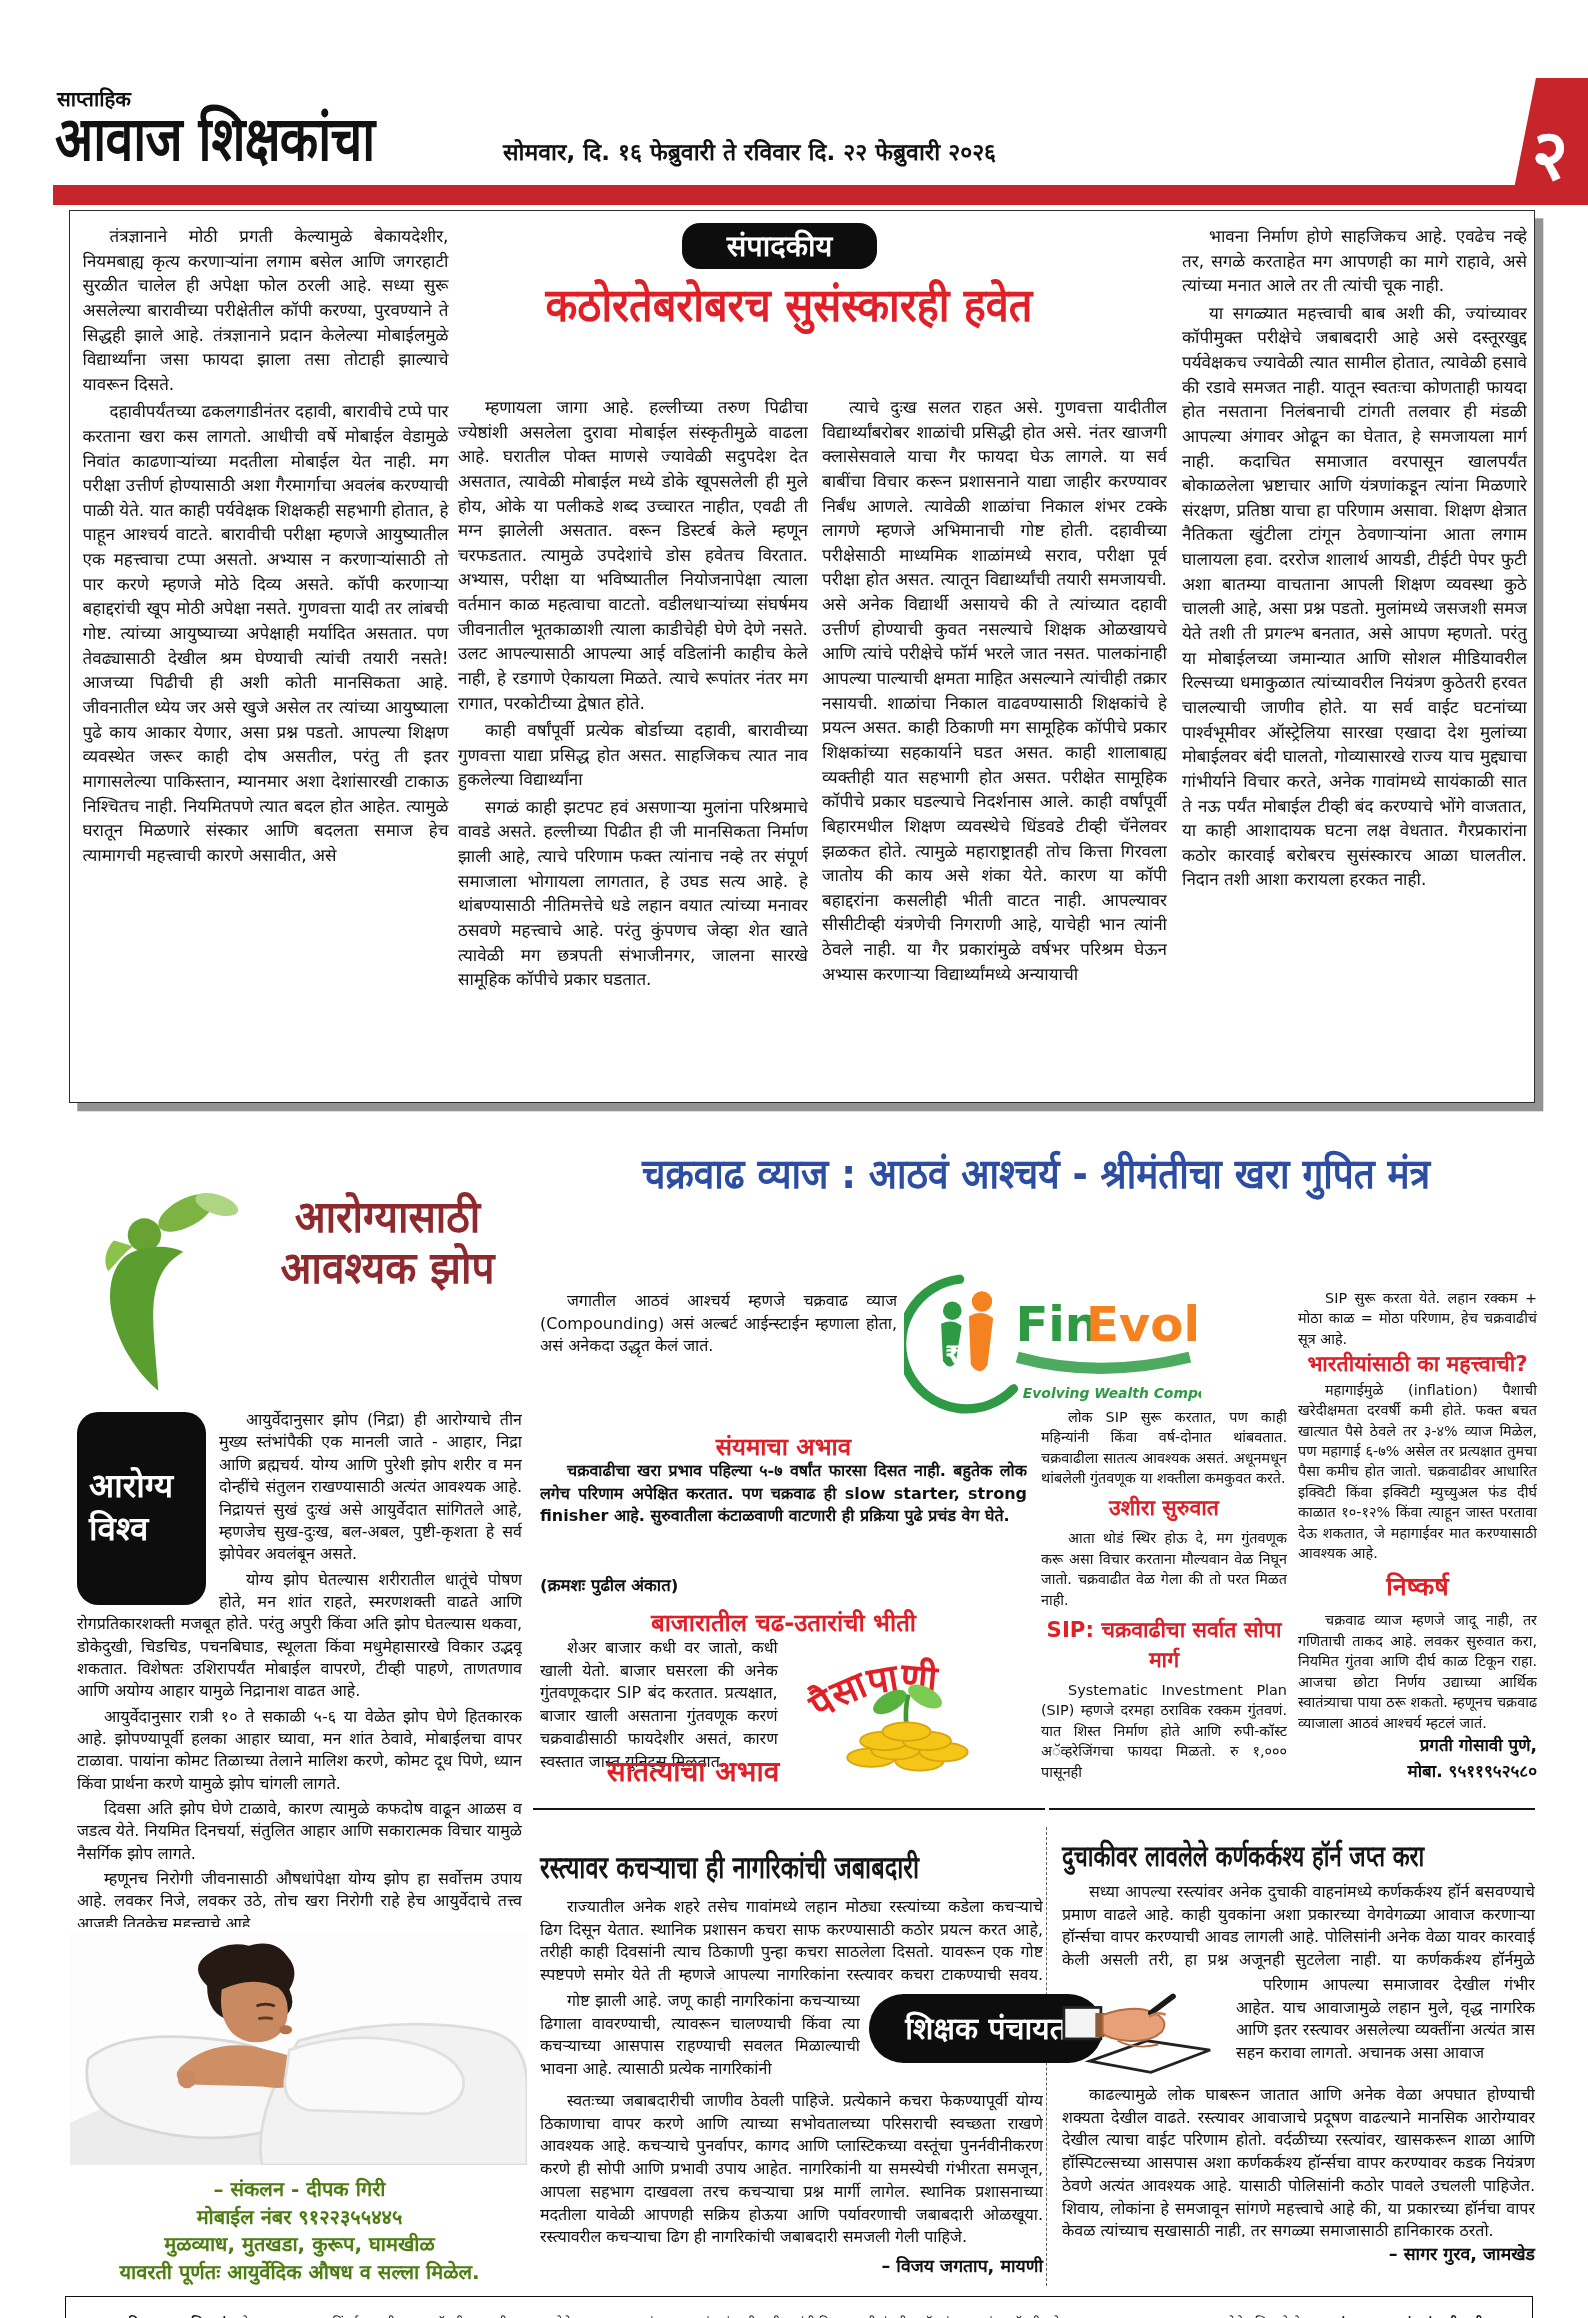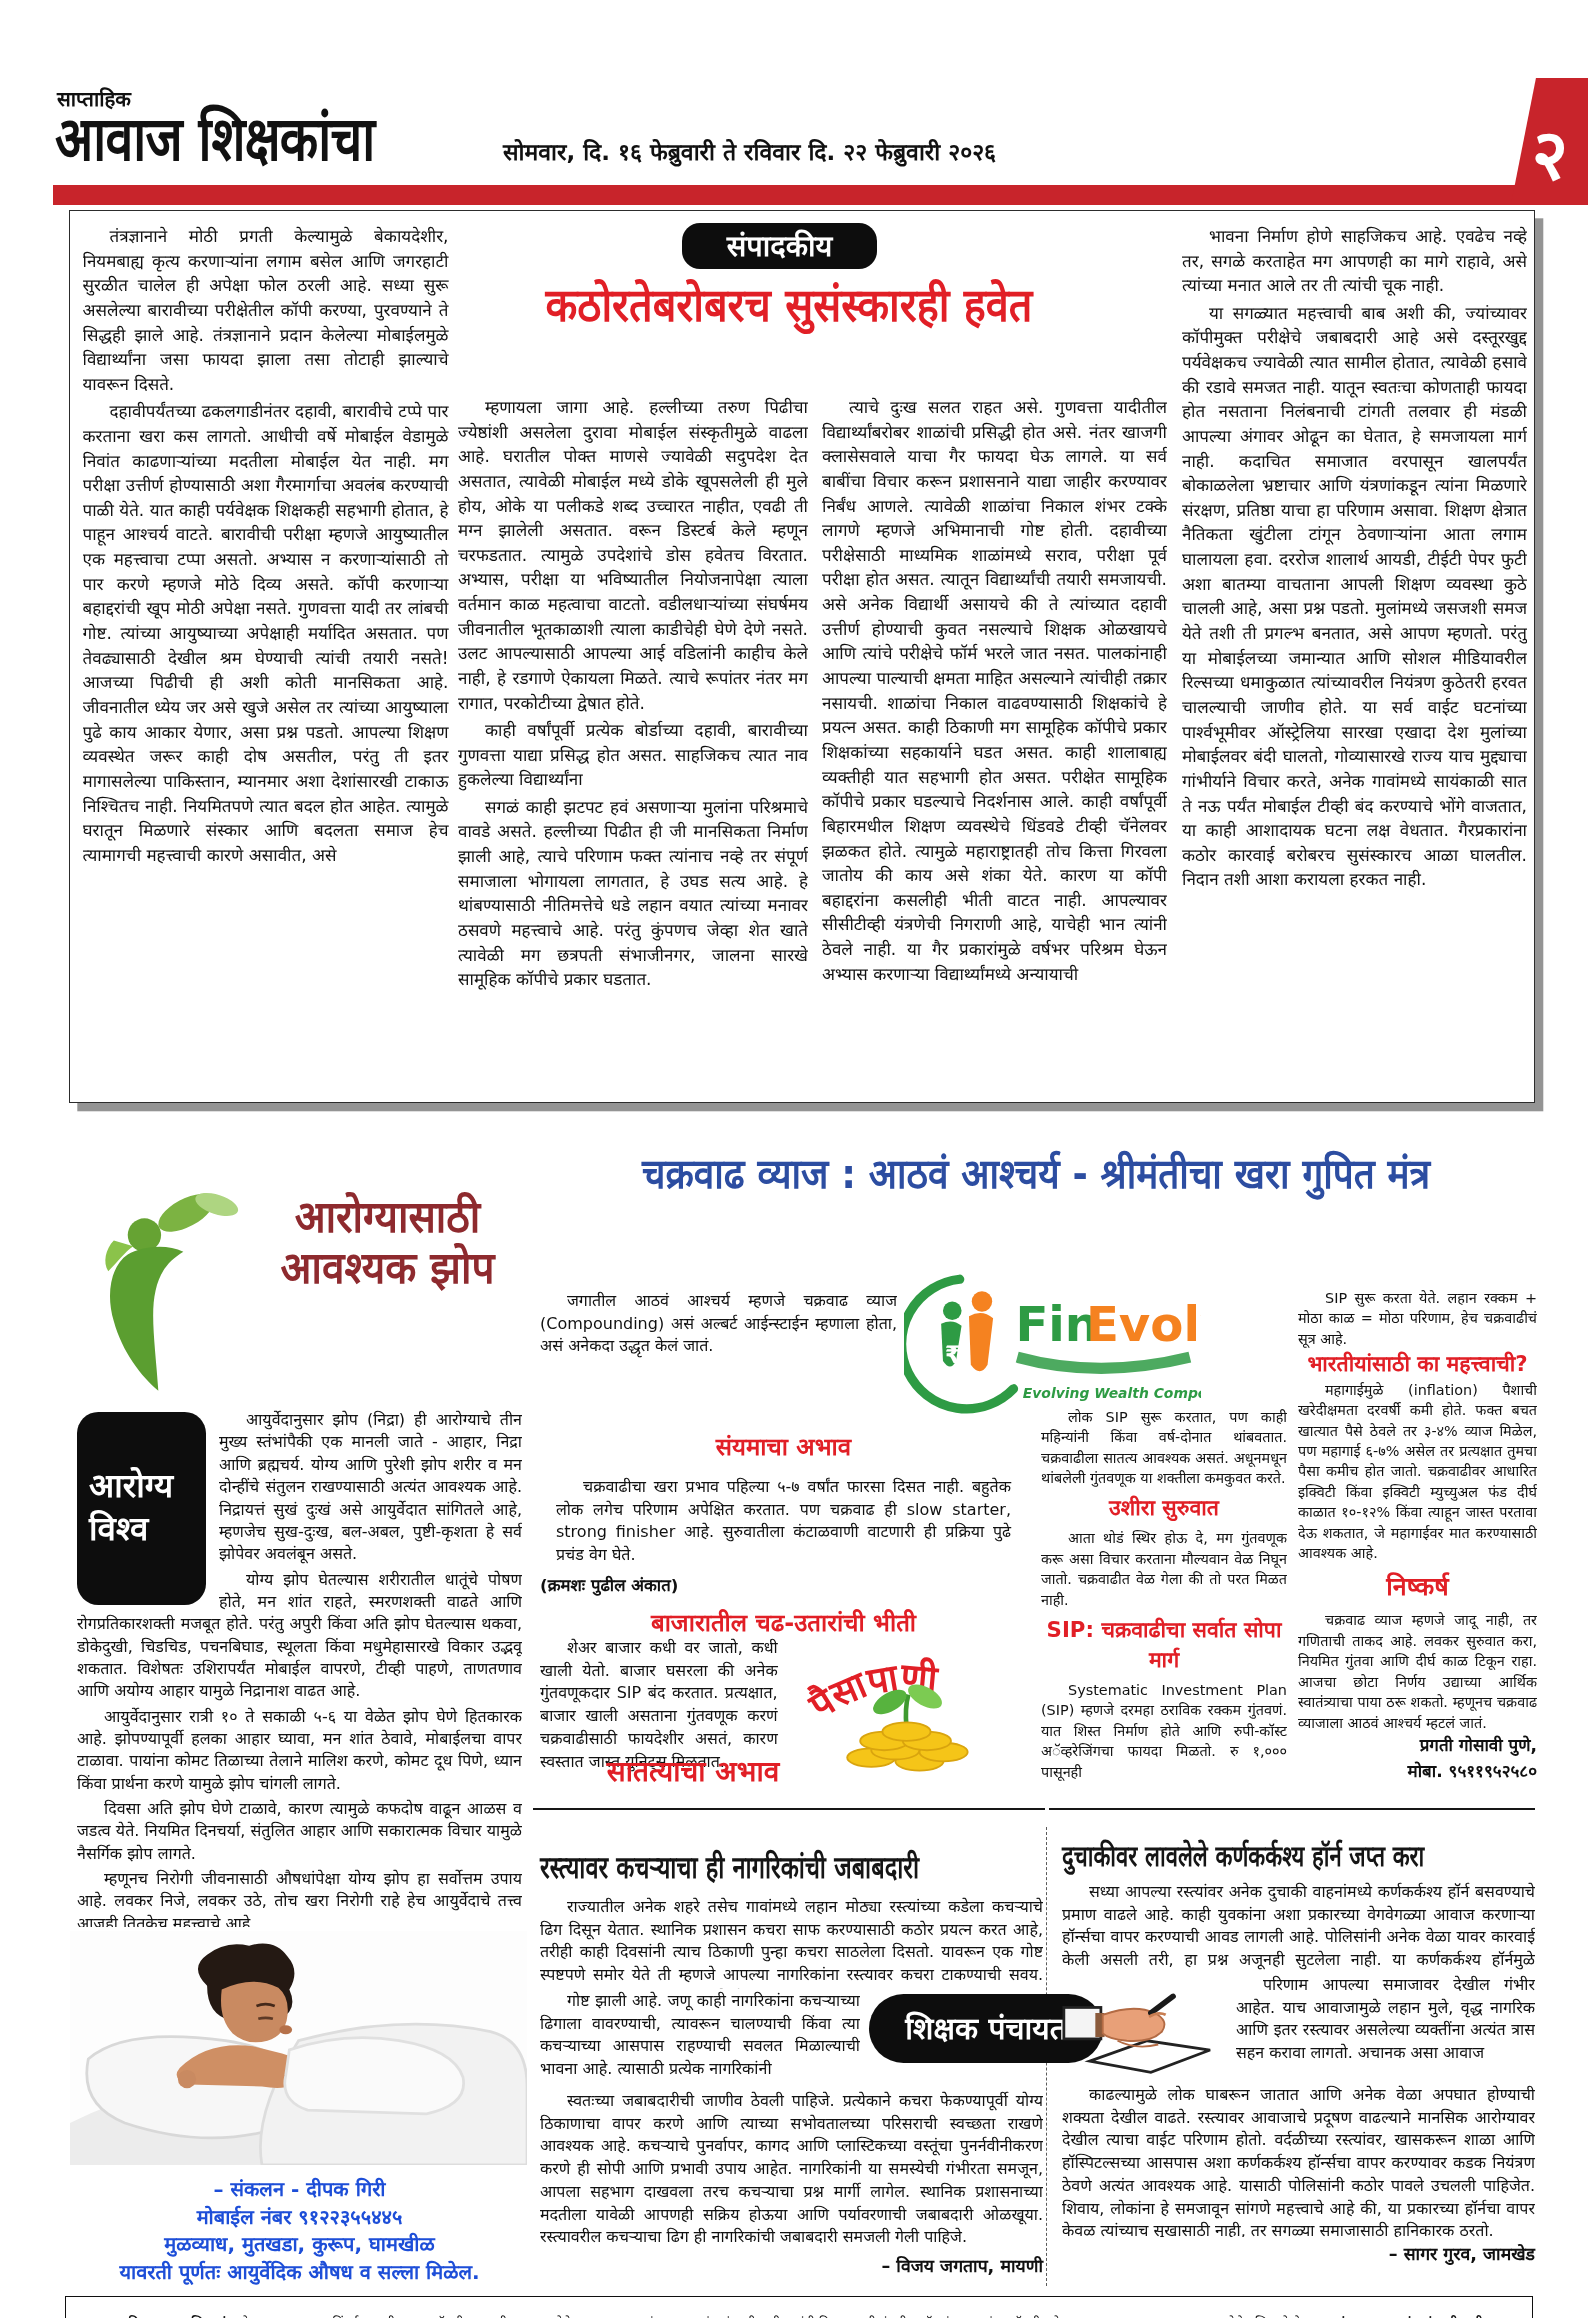--- a/index.html
+++ b/index.html
@@ -26,21 +26,21 @@
                  transform:scaleX(.9);transform-origin:center top;}
   .edcol{font-size:17px;line-height:1.45;}
   
   .health-title{color:#8e2a2e;font-weight:bold;font-size:44px;line-height:1.16;text-align:center;
                 transform:scaleX(.92);transform-origin:center top;}
   .health-badge{float:left;width:129px;height:193px;background:#0d0d0d;border-radius:21.3px;
                 color:#fff;font-weight:bold;font-size:33px;line-height:1.3;
                 display:flex;flex-direction:column;justify-content:center;padding-left:12px;
                 box-sizing:border-box;margin:2.8px 13px 4.6px 0;}
   .health-body{font-size:16px;line-height:1.4;}
-  .health-byline div{font-weight:bold;color:#1d4ed8;font-size:20px;line-height:1.38;text-align:center;}
+  .health-byline div{font-weight:bold;color:#4d7c0f;font-size:20px;line-height:1.38;text-align:center;}
   
   .comp-headline{color:#2c4da1;font-weight:bold;font-size:41px;text-align:center;
                  transform:scaleX(.9);transform-origin:center top;}
   .redhead{color:#e11f26;font-weight:bold;text-align:center;}
   .comp-left{font-size:16px;line-height:1.42;}
   .comp-col{font-size:14.4px;line-height:1.42;}
   .comp-byline{font-weight:bold;font-size:17px;text-align:right;line-height:1.5;}
   .rule{background:#161616;height:1.9px;}
   
   .art-title{font-weight:bold;color:#151515;transform:scaleX(.76);transform-origin:left top;}
@@ -139,21 +139,21 @@
     <text x="196" y="78" font-size="52" font-weight="bold" fill="#f58220" font-family="DejaVu Sans, sans-serif">Evolve</text>
     <path d="M122 96 Q210 120 308 96" fill="none" stroke="#2e9b44" stroke-width="12" opacity="0.85"></path>
     <text x="128" y="140" font-size="15" font-style="italic" font-weight="bold" fill="#2e9b44" font-family="DejaVu Sans, sans-serif">Evolving Wealth Compounding Success</text>
   </svg>
 
   <div class="abs redhead" style="left:540px;top:1429px;width:487px;font-size:24px;">संयमाचा अभाव</div>
   <div class="abs comp-left just" style="left:540px;top:1290px;width:357px;height:137px;">
     <p style="text-indent:27px;margin:0;">जगातील आठवं आश्चर्य म्हणजे चक्रवाढ व्याज (Compounding) असं अल्बर्ट आईन्स्टाईन म्हणाला होता, असं अनेकदा उद्धृत केलं जातं.</p>
   </div>
   <div class="abs comp-left just" style="left:540px;top:1460px;width:487px;height:111px;">
-    <p style="text-indent:27px;margin:16px;">चक्रवाढीचा खरा प्रभाव पहिल्या ५-७ वर्षांत फारसा दिसत नाही. बहुतेक लोक लगेच परिणाम अपेक्षित करतात. पण चक्रवाढ ही slow starter, strong finisher आहे. सुरुवातीला कंटाळवाणी वाटणारी ही प्रक्रिया पुढे प्रचंड वेग घेते.</p>
+    <p style="text-indent:27px;margin:0;font-weight:bold;">चक्रवाढीचा खरा प्रभाव पहिल्या ५-७ वर्षांत फारसा दिसत नाही. बहुतेक लोक लगेच परिणाम अपेक्षित करतात. पण चक्रवाढ ही slow starter, strong finisher आहे. सुरुवातीला कंटाळवाणी वाटणारी ही प्रक्रिया पुढे प्रचंड वेग घेते.</p>
   </div>
   <div class="abs" style="left:540px;top:1573px;font-size:16.7px;font-weight:bold;">(क्रमशः पुढील अंकात)</div>
   <div class="abs redhead" style="left:540px;top:1605px;width:487px;font-size:24px;">बाजारातील चढ-उतारांची भीती</div>
   <div class="abs comp-left just" style="left:540px;top:1637px;width:487px;height:144px;">
     <svg style="float:right;margin:1.9px 0 1.9px 8.3px;font-size:34px" width="241" height="139" viewBox="0 0 260 150">
       <defs>
           <path id="arcp" d="M30 92 Q130 18 230 92" fill="none"></path>
         </defs>
       <text font-size="40" font-weight="bold" fill="#e11f26" font-family="DejaVu Sans, sans-serif">
         <textPath href="#arcp" startOffset="8">पैसापाणी</textPath>

